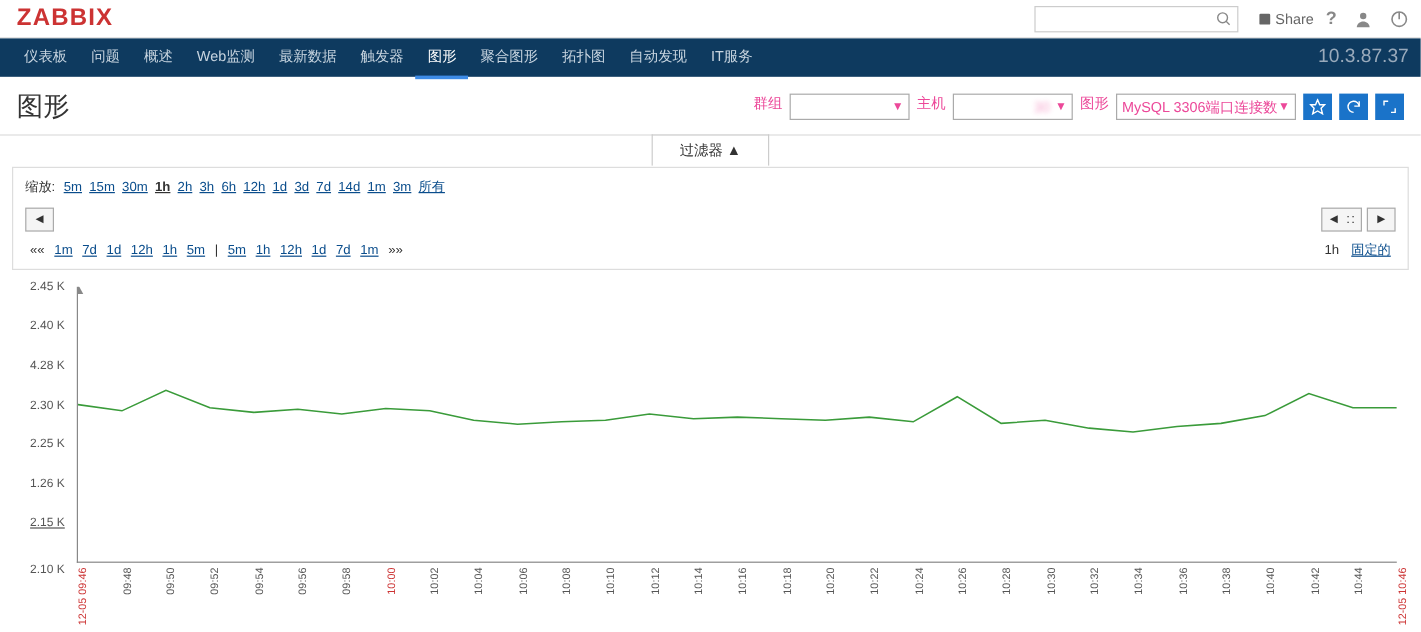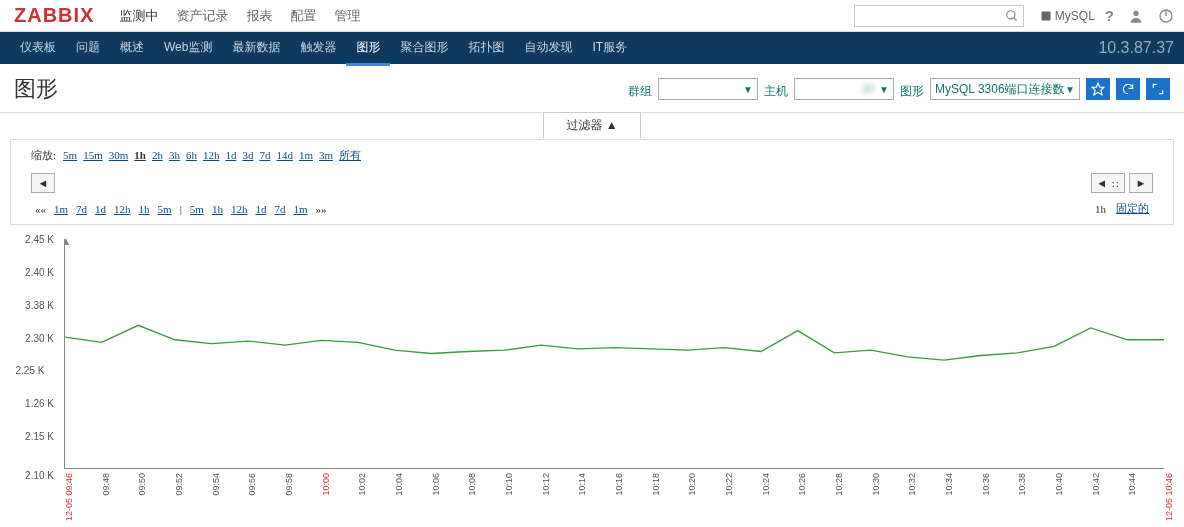--- a/index.html
+++ b/index.html
@@ -17,30 +17,30 @@
 
 .sub { height: 32px; background: #0e3a5f; display: flex; align-items: center; padding: 0 10px; color: #b8c8d5; }
 .sub a { color: #c8d5e0; text-decoration: none; padding: 0 10px; font-size: 12px; line-height: 32px; display: inline-block; border-bottom: 3px solid transparent; }
 .sub a.active { color: #fff; border-bottom: 3px solid #3d8be6; }
 .sub-spacer { flex: 1; }
 .sub-ip { color: #9ab; font-size: 16px; }
 
 .titlebar { display: flex; align-items: center; padding: 10px 14px 8px; }
 .titlebar h1 { font-size: 22px; font-weight: normal; color: #333; }
 .t-spacer { flex: 1; }
-.tctl { display: flex; align-items: flex-end; gap: 6px; font-size: 12px; color: #0f766e; }
+.tctl { display: flex; align-items: flex-start; gap: 6px; font-size: 12px; color: #ec4899; }
 .sel { border: 1px solid #aaa; background: #fff; height: 22px; padding: 0 4px; display: flex; align-items: center; min-width: 90px; position: relative; }
 .sel .tri { position: absolute; right: 4px; font-size: 10px; }
 .sq { width: 24px; height: 22px; background: #1a73c9; display: flex; align-items: center; justify-content: center; color: #fff; }
 .sq.star { background: #1a73c9; }
 
 .filttab { text-align: center; border-top: 1px solid #ddd; position: relative; }
 .filttab span { display: inline-block; background: #fff; border: 1px solid #ccc; border-bottom: none; padding: 4px 22px; font-size: 12px; position: relative; top: -1px; }
 
-.panel { border: 1px solid #ddd; margin: 0 10px; padding: 8px 20px; font-size: 11px; color: #333; font-family: Liberation Serif, serif; }
+.panel { border: 1px solid #ddd; margin: 0 10px; padding: 8px 10px; font-size: 11px; color: #333; }
 .zoomrow { display: flex; align-items: center; }
 .zoom a { color: #0a4d8c; text-decoration: underline; margin: 0 3px; cursor: pointer; }
 .zoom b { font-weight: bold; text-decoration: underline; margin: 0 3px; }
 .zoom .lbl { margin-right: 4px; }
 .daterange { color: #333; }
 .daterange .now { color: #0a4d8c; text-decoration: underline; }
 .navbtns { display: flex; margin-top: 6px; gap: 4px; align-items: center; }
 .navbtn { width: 24px; height: 20px; border: 1px solid #aaa; background: #f5f5f5; display: flex; align-items: center; justify-content: center; font-size: 11px; cursor: pointer; }
 .navrow2 { margin-top: 8px; display: flex; align-items: center; }
 .navrow2 a { color: #0a4d8c; text-decoration: underline; margin: 0 4px; }
@@ -56,33 +56,32 @@
 .plot svg { position: absolute; left: 0; top: 0; width: 100%; height: 100%; }
 .xlabels { position: relative; margin-left: 54px; margin-right: 10px; height: 60px; }
 .xlabels div { position: absolute; font-size: 9px; color: #555; transform: rotate(-90deg) translateX(-100%); transform-origin: left top; white-space: nowrap; top: 4px; }
 .xlabels div.red { color: #c33; }
 </style>
 </head>
 <body>
 
 <div class="top">
   <span class="logo">ZABBIX</span>
-  <div class="top-nav" id="top-nav"><a class="active">监测中</a><a>资产记录</a><a>报表</a><a>配置</a><a>管理</a></div>
   <div class="top-spacer"></div>
   <div class="search">
     <svg width="14" height="14" viewBox="0 0 24 24" fill="none" stroke="#888" stroke-width="2">
         <circle cx="10" cy="10" r="7"></circle>
         <line x1="20" y1="20" x2="15" y2="15"></line>
       </svg>
   </div>
   <div class="share">
     <svg width="12" height="12" viewBox="0 0 24 24" fill="#666">
         <rect x="3" y="3" width="18" height="18" rx="2"></rect>
       </svg>
-    <span>MySQL</span>
+    <span>Share</span>
   </div>
   <div class="top-icons">
     <span style="font-size:15px;font-weight:bold;">?</span>
     <svg width="16" height="16" viewBox="0 0 24 24" fill="#888">
         <circle cx="12" cy="8" r="4"></circle>
         <path d="M4 22c0-4 4-7 8-7s8 3 8 7"></path>
       </svg>
     <svg width="16" height="16" viewBox="0 0 24 24" fill="none" stroke="#888" stroke-width="2">
         <circle cx="12" cy="12" r="9"></circle>
         <line x1="12" y1="3" x2="12" y2="12"></line>
@@ -163,25 +162,25 @@
     <div style="flex:1"></div>
     <span style="margin-right:6px">1h</span>
     <a class="fixed">固定的</a>
   </div>
 </div>
 
 <div class="chart">
   <div style="position:relative">
     <div class="ylabels" id="ylabels" style="width:50px;height:230px">
         <div style="top: 236px; width: 48px; text-align: right;">2.10 K</div>
-        <div style="top: 197.143px; width: 48px; text-align: right;">2.15 K</div>
+        <div style="top: 197.143px; width: 48px; text-align: right; text-decoration: underline;">2.15 K</div>
         <div style="top: 164.286px; width: 48px; text-align: right;">1.26 K</div>
-        <div style="top: 131.429px; width: 48px; text-align: center;">2.25 K</div>
+        <div style="top: 131.429px; width: 48px; text-align: right;">2.25 K</div>
         <div style="top: 98.5714px; width: 48px; text-align: right;">2.30 K</div>
-        <div style="top: 65.7143px; width: 48px; text-align: right;">3.38 K</div>
+        <div style="top: 65.7143px; width: 48px; text-align: right;">4.28 K</div>
         <div style="top: 32.8571px; width: 48px; text-align: right;">2.40 K</div>
         <div style="top: 0px; width: 48px; text-align: right;">2.45 K</div>
       </div>
     <div class="plot">
       <svg id="plotsvg" preserveAspectRatio="none" viewBox="0 0 1000 230">
           <path d="M0.0,98.6 L33.3,103.8 L66.7,86.7 L100.0,101.2 L133.3,105.1 L166.7,102.5 L200.0,106.5 L233.3,101.9 L266.7,103.8 L300.0,111.7 L333.3,115.0 L366.7,113.0 L400.0,111.7 L433.3,106.5 L466.7,110.4 L500.0,109.1 L533.3,110.4 L566.7,111.7 L600.0,109.1 L633.3,113.0 L666.7,92.0 L700.0,114.3 L733.3,111.7 L766.7,118.3 L800.0,121.6 L833.3,117.0 L866.7,114.3 L900.0,107.8 L933.3,89.4 L966.7,101.2 L1000.0,101.2 " stroke="#3a9b3a" fill="none" stroke-width="1.3"></path>
           <polygon points="-4,6 4,6 0,-2" fill="#888" transform="translate(0,0)"></polygon>
         </svg>
     </div>
     <div class="xlabels" id="xlabels">

